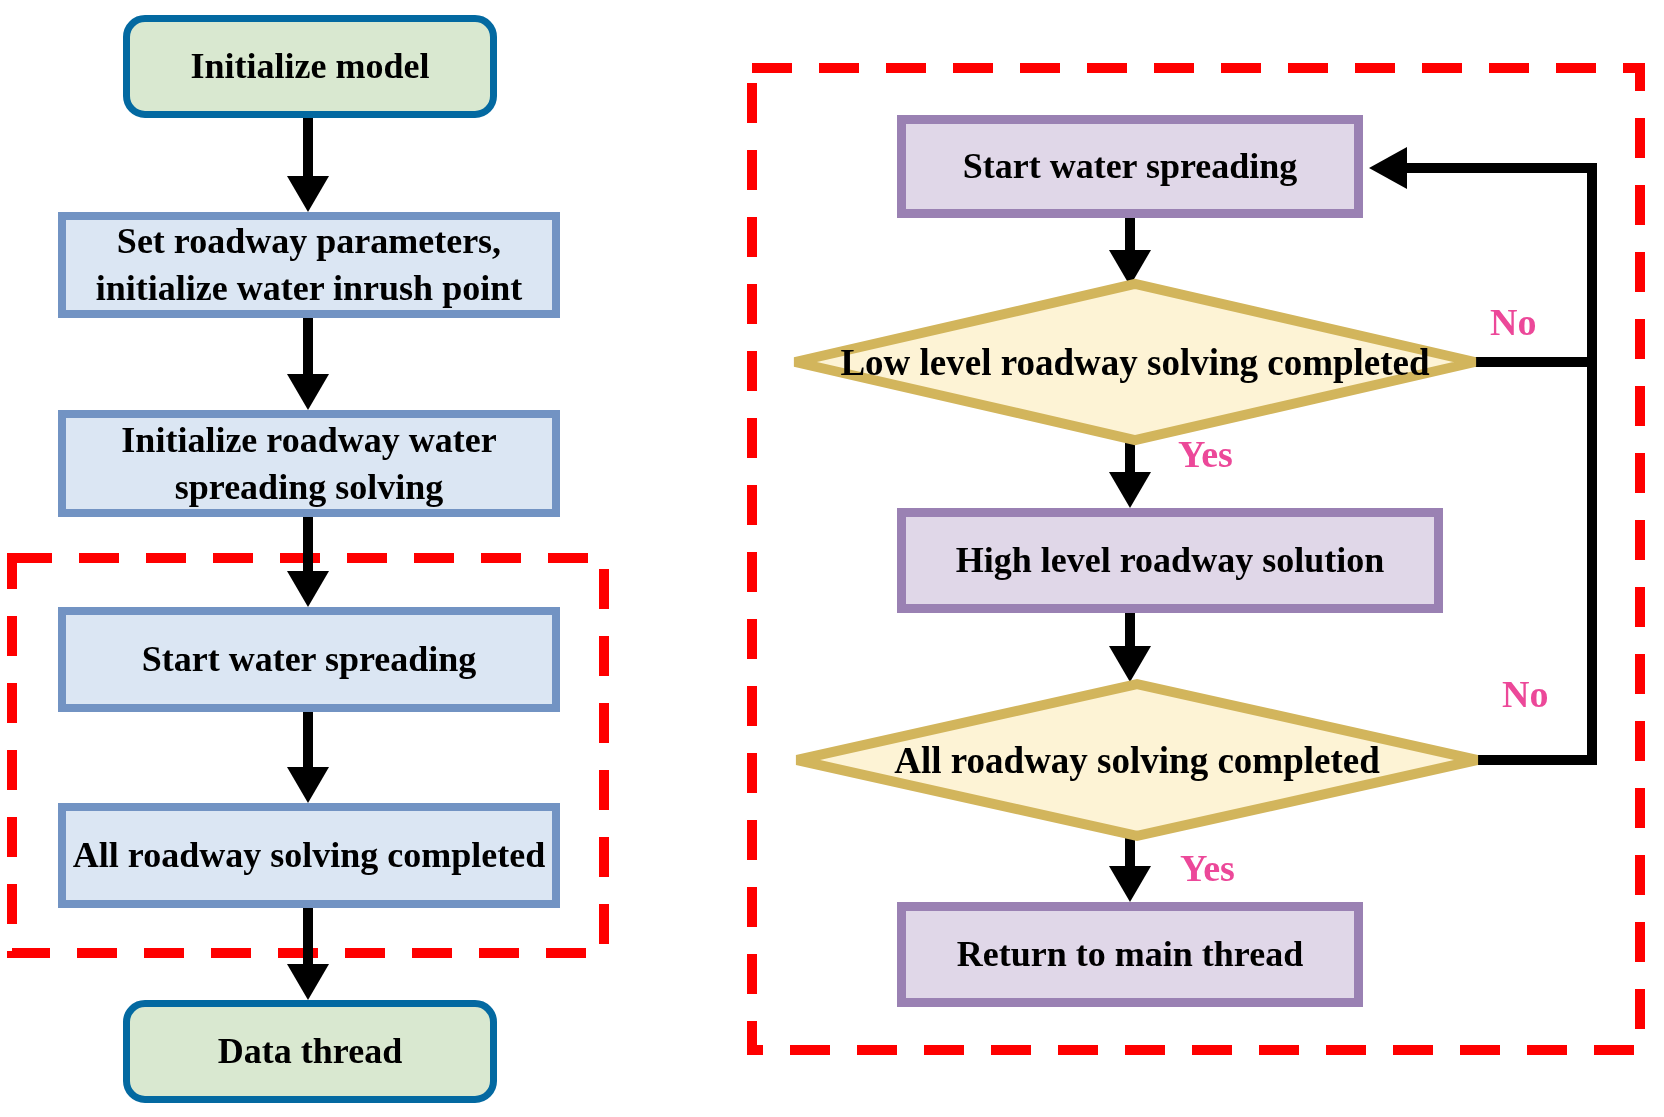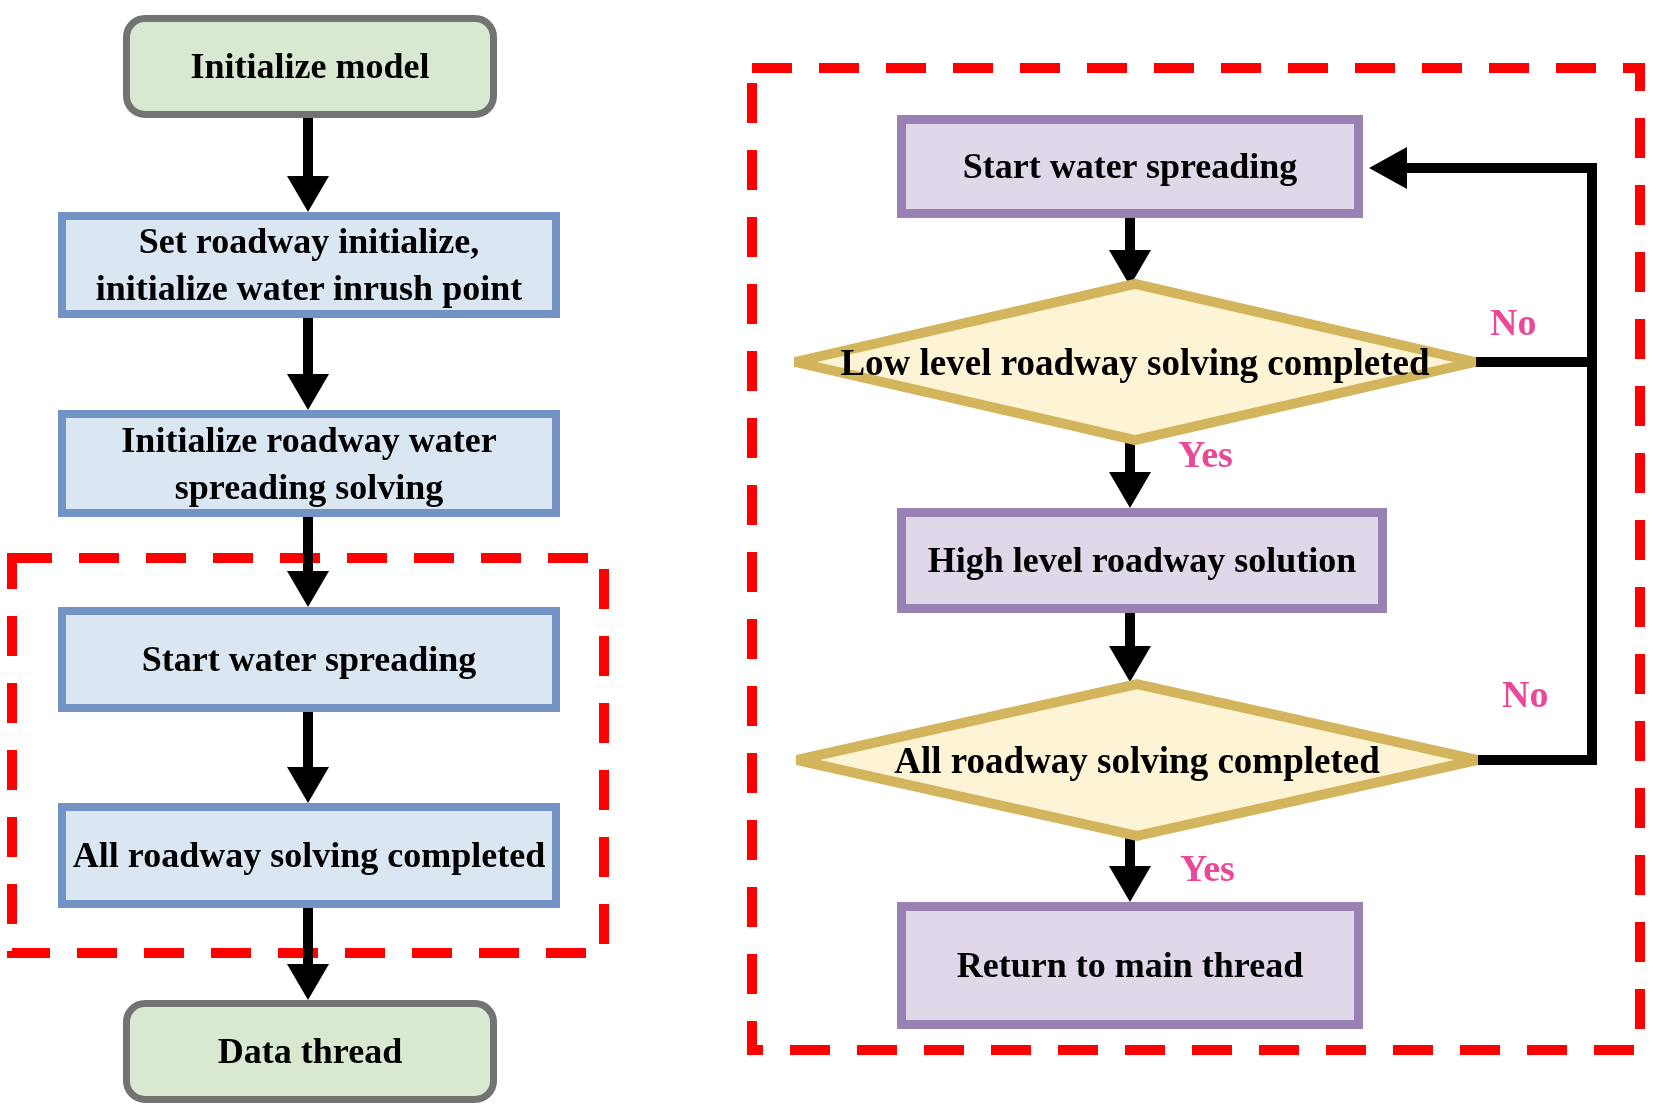--- a/index.html
+++ b/index.html
@@ -30,21 +30,21 @@
     text-align: center;
     font-weight: bold;
     font-size: 36px;
     color: #000000;
     box-sizing: border-box;
     line-height: 47px;
     white-space: nowrap;
   }
   .terminator {
     background: #d9e8d0;
-    border: 7px solid #737373;
+    border: 7px solid #0369a1;
     border-radius: 22px;
   }
   .process-blue {
     background: #dbe6f3;
     border: 8px solid #7293c3;
   }
   .process-purple {
     background: #e0d7e8;
     border: 9px solid #9a81b3;
   }
@@ -109,21 +109,21 @@
 
     <polygon points="795,362 1135,284 1475,362 1135,440" fill="#fdf3d5" stroke="#d2b55c" stroke-width="10"></polygon>
     <polygon points="797,760 1137,684 1477,760 1137,836" fill="#fdf3d5" stroke="#d2b55c" stroke-width="10"></polygon>
   </svg>
 
   <div class="node terminator" style="left:123px; top:15px; width:374px; height:103px;">
     <span>Initialize model</span>
   </div>
 
   <div class="node process-blue" style="left:58px; top:212px; width:502px; height:106px;">
-    <span>Set roadway initialize,</span>
+    <span>Set roadway parameters,</span>
     <span>initialize water inrush point</span>
   </div>
 
   <div class="node process-blue" style="left:58px; top:410px; width:502px; height:107px;">
     <span>Initialize roadway water</span>
     <span>spreading solving</span>
   </div>
 
   <div class="node process-blue" style="left:58px; top:607px; width:502px; height:105px;">
     <span>Start water spreading</span>
@@ -138,29 +138,29 @@
   </div>
 
   <div class="node process-purple" style="left:897px; top:115px; width:466px; height:103px;">
     <span>Start water spreading</span>
   </div>
 
   <div class="diamond-text" style="left:815px; top:332px; width:640px; height:60px;">
     <span>Low level roadway solving completed</span>
   </div>
 
-  <div class="node process-purple" style="left:897px; top:508px; width:490px; height:105px;align-items:center;">
+  <div class="node process-purple" style="left:897px; top:508px; width:546px; height:105px;align-items:center;">
     <span>High level roadway solution</span>
   </div>
 
   <div class="diamond-text" style="left:817px; top:730px; width:640px; height:60px;">
     <span>All roadway solving completed</span>
   </div>
 
-  <div class="node process-purple" style="left:897px; top:902px; width:466px; height:127px;">
+  <div class="node process-purple" style="left:897px; top:902px; width:466px; height:105px;">
     <span>Return to main thread</span>
   </div>
 
   <div class="edge-label" style="left:1490px; top:300px;">
     <span>No</span>
   </div>
 
   <div class="edge-label" style="left:1178px; top:432px;">
     <span>Yes</span>
   </div>

